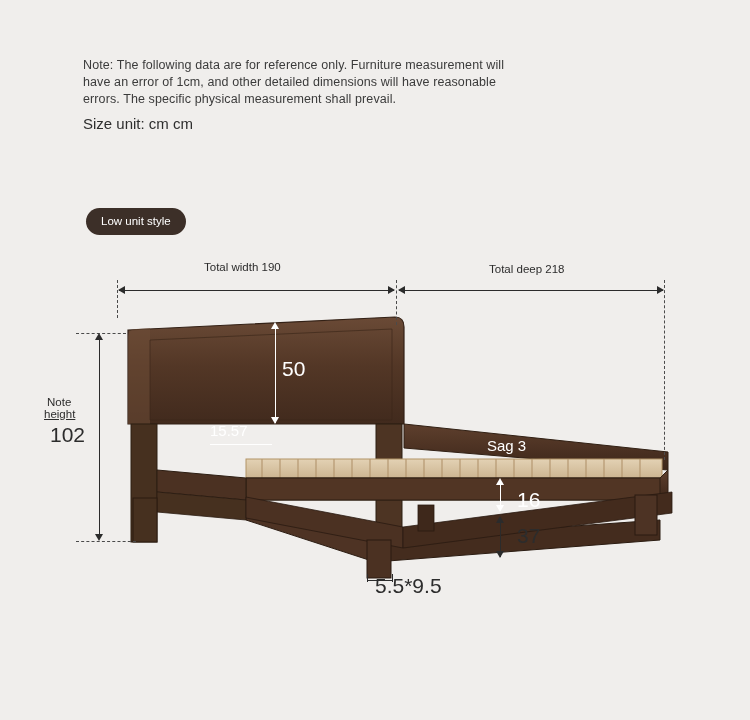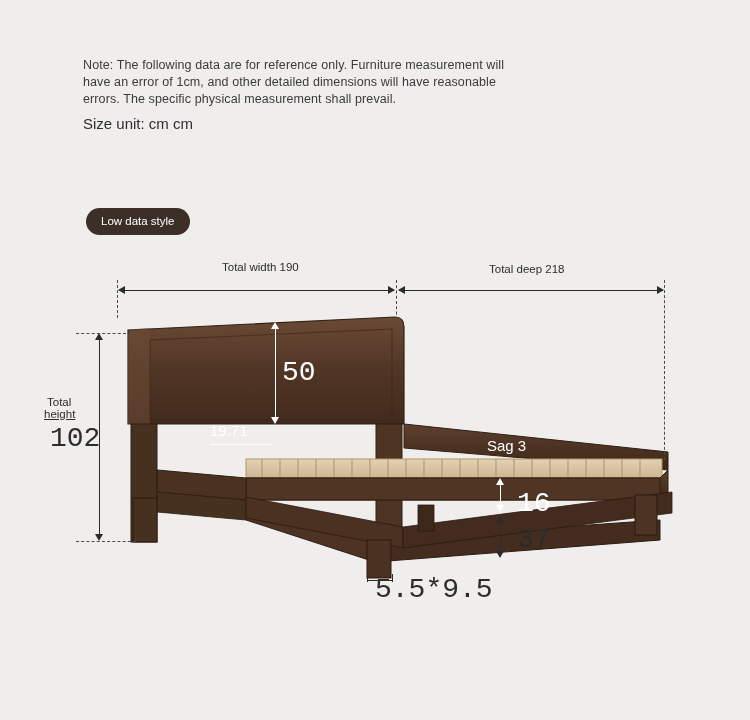--- a/index.html
+++ b/index.html
@@ -53,21 +53,21 @@
   }
 
   
   .dim {
     position: absolute;
     color: #2c2c2c;
     white-space: nowrap;
   }
   .dim.small { font-size: 11.5px; }
   .dim.mid   { font-size: 15px; }
-  .dim.big   { font-size: 28px; font-family: Liberation Mono, monospace; }
+  .dim.big   { font-size: 21px; }
   .dim.white { color: #ffffff; }
 
   
   .hline {
     position: absolute;
     height: 0;
     border-top: 1px solid #2b2b2b;
   }
   .vline {
     position: absolute;
@@ -134,21 +134,21 @@
 <body>
 
 <div id="page">
 
   <div class="note">Note: The following data are for reference only. Furniture measurement will have an error of 1cm, and other detailed dimensions will have reasonable errors. The specific physical measurement shall prevail.</div>
   <div class="size-unit">Size unit: cm cm</div>
 
   <div class="wm" style="left:470px; top:79px;"></div>
   <div class="wm" style="left:205px; top:119px;"></div>
 
-  <div class="pill">Low data style</div>
+  <div class="pill">Low unit style</div>
 
   <svg id="bed" viewBox="0 0 750 720">
     <defs>
       <linearGradient id="gWoodHead" x1="0" y1="0" x2="0" y2="1">
         <stop offset="0%" stop-color="#6a4a36"></stop>
         <stop offset="45%" stop-color="#533726"></stop>
         <stop offset="100%" stop-color="#412a1d"></stop>
       </linearGradient>
       <linearGradient id="gWoodRail" x1="0" y1="0" x2="0" y2="1">
         <stop offset="0%" stop-color="#5e3f2d"></stop>
@@ -236,43 +236,43 @@
     <rect x="418" y="505" width="16" height="26" fill="#3e281b" stroke="#2a1b11" stroke-width="0.8"></rect>
   </svg>
 
   <div class="vline dash" style="left:117px; top:280px; height:38px;"></div>
   <div class="vline dash" style="left:396px; top:280px; height:45px;"></div>
   <div class="vline dash" style="left:664px; top:280px; height:180px;"></div>
 
   <div class="hline" style="left:119px; top:290px; width:275px;"></div>
   <div class="arr left" style="left:118px; top:286px;"></div>
   <div class="arr right" style="left:388px; top:286px;"></div>
-  <div class="dim small" style="left:222px; top:261px;">Total width 190</div>
+  <div class="dim small" style="left:204px; top:261px;">Total width 190</div>
 
   <div class="hline" style="left:399px; top:290px; width:264px;"></div>
   <div class="arr left" style="left:398px; top:286px;"></div>
   <div class="arr right" style="left:657px; top:286px;"></div>
   <div class="dim small" style="left:489px; top:263px;">Total deep 218</div>
 
   <div class="hline dash" style="left:76px; top:333px; width:50px;"></div>
   <div class="hline dash" style="left:76px; top:541px; width:60px;"></div>
   <div class="vline" style="left:99px; top:336px; height:202px;"></div>
   <div class="arr up" style="left:95px; top:333px;"></div>
   <div class="arr down" style="left:95px; top:534px;"></div>
-  <div class="dim small" style="left:47px; top:396px;">Total</div>
+  <div class="dim small" style="left:47px; top:396px;">Note</div>
   <div class="dim small" style="left:44px; top:408px;text-decoration:underline;">height</div>
   <div class="dim big" style="left:50px; top:423px;">102</div>
 
   <div class="vline white" style="left:275px; top:325px; height:98px;"></div>
   <div class="arr up w" style="left:271px; top:322px;"></div>
   <div class="arr down w" style="left:271px; top:417px;"></div>
   <div class="dim big white" style="left:282px; top:357px;">50</div>
 
   <div class="hline white" style="left:210px; top:444px; width:62px;"></div>
-  <div class="dim mid white" style="left:210px; top:422px;">19.71</div>
+  <div class="dim mid white" style="left:210px; top:422px;">15.57</div>
 
   <div class="dim mid white" style="left:487px; top:437px;">Sag 3</div>
 
   <div class="vline white" style="left:500px; top:481px; height:30px;"></div>
   <div class="arr up w" style="left:496px; top:478px;"></div>
   <div class="arr down w" style="left:496px; top:505px;"></div>
   <div class="dim big white" style="left:517px; top:488px;">16</div>
 
   <div class="vline" style="left:500px; top:519px; height:38px;"></div>
   <div class="arr up" style="left:496px; top:516px;"></div>

